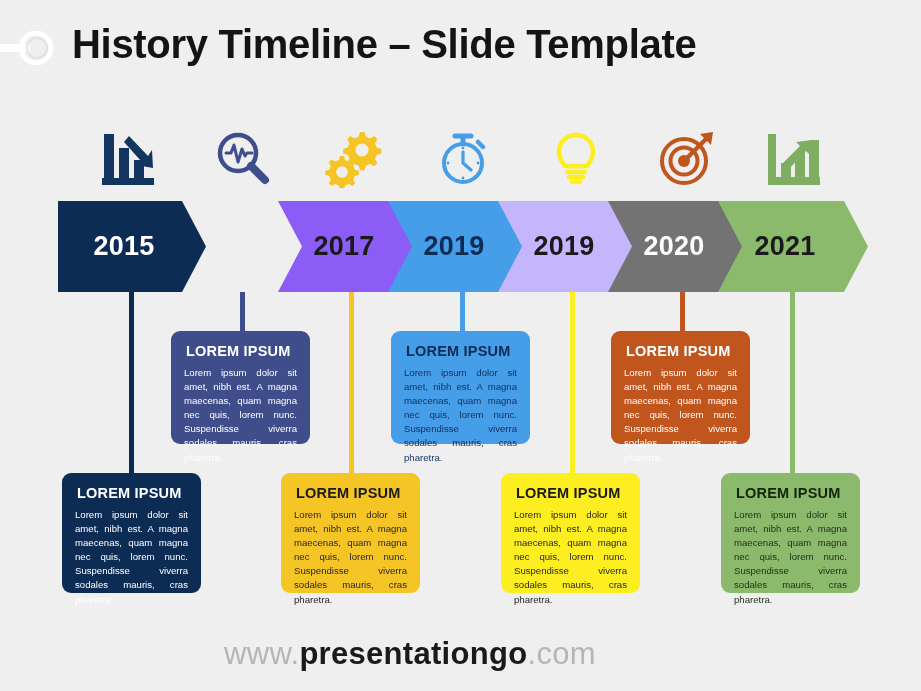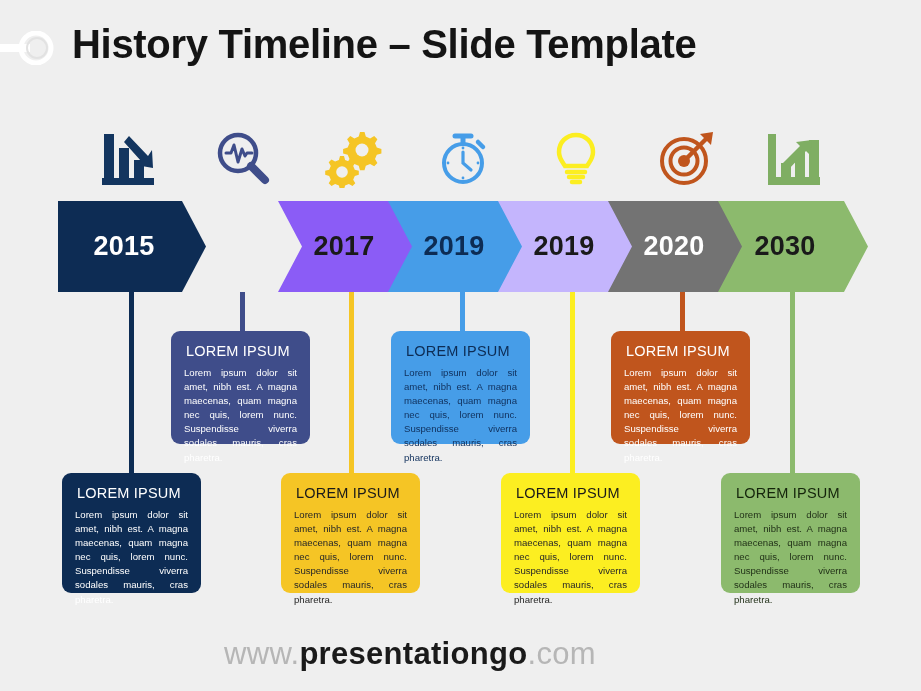--- a/index.html
+++ b/index.html
@@ -41,21 +41,21 @@
   
   .conn{position:absolute;width:5px;}
 
   
   .card{
     position:absolute;border-radius:9px;
     padding:12px 13px 12px 13px;
     box-sizing:border-box;
   }
   .card-title{
-    font-size:14.5px;font-weight:normal;letter-spacing:0.2px;
+    font-size:14.5px;font-weight:bold;letter-spacing:0.2px;
     margin:0 0 7px 2px;
     font-family:"Liberation Sans", sans-serif;
   }
   .card-body{
     font-size:9.6px;line-height:1.47;text-align:justify;
     font-family:"Liberation Sans", sans-serif;
   }
 
   
   .footer{
@@ -210,21 +210,21 @@
       <div class="chev-year" style="color:#1a1a1a">2019</div>
     </div>
 
     <div class="chev" style="left:550px;width:148px;background:#737373;
          clip-path:polygon(0 0,124px 0,148px 50%,124px 100%,0 100%,24px 50%);">
       <div class="chev-year" style="color:#ffffff">2020</div>
     </div>
 
     <div class="chev" style="left:660px;width:150px;background:#8cba6d;
          clip-path:polygon(0 0,126px 0,150px 50%,126px 100%,0 100%,24px 50%);">
-      <div class="chev-year" style="color:#1a1a1a">2030</div>
+      <div class="chev-year" style="color:#1a1a1a">2021</div>
     </div>
 
   </div>
 
   <div class="conn" style="left:129px;top:292px;height:182px;background:#0d2c54;"></div>
   <div class="conn" style="left:240px;top:292px;height:40px;background:#3f4d8a;"></div>
   <div class="conn" style="left:349px;top:292px;height:182px;background:#f5c525;"></div>
   <div class="conn" style="left:460px;top:292px;height:40px;background:#469de8;"></div>
   <div class="conn" style="left:570px;top:292px;height:182px;background:#fcee21;"></div>
   <div class="conn" style="left:680px;top:292px;height:40px;background:#c0551d;"></div>

